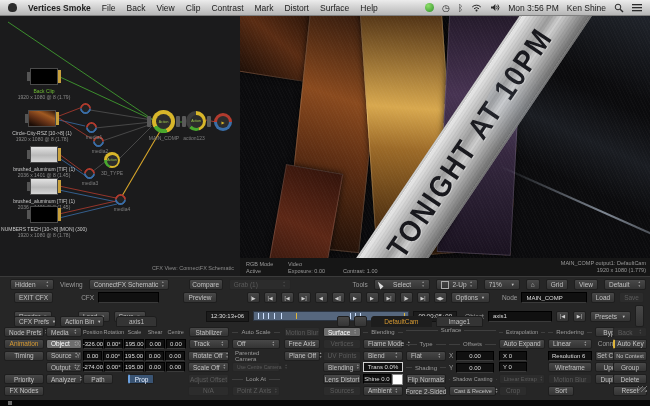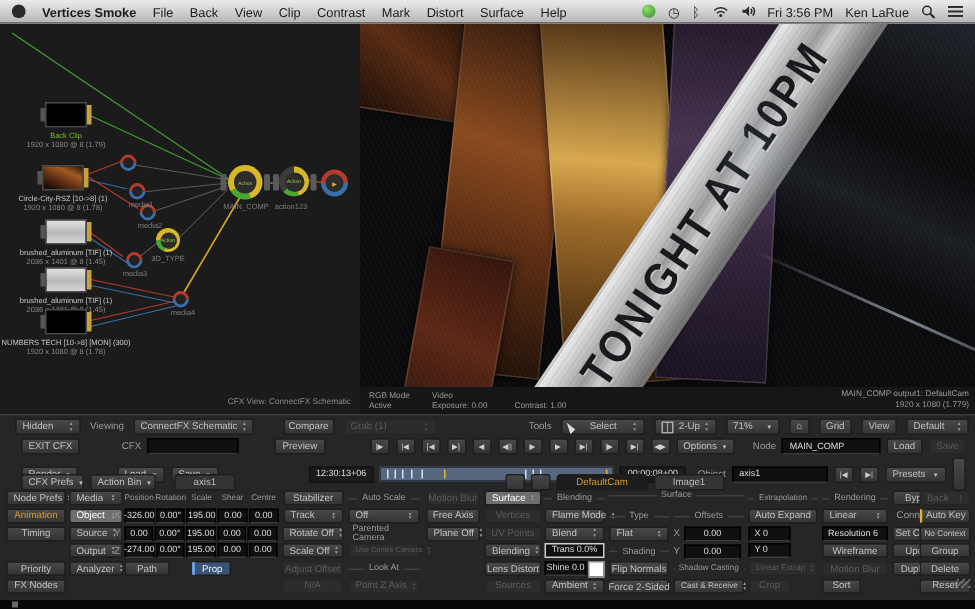--- a/index.html
+++ b/index.html
@@ -110,22 +110,22 @@
     <span class="sym">ᛒ</span>
     <svg class="icon" width="11" height="9">
         <path d="M1.2 4 A6 6 0 0 1 9.8 4" stroke="#2a2a2a" fill="none"></path>
         <path d="M3 5.8 A3.5 3.5 0 0 1 8 5.8" stroke="#2a2a2a" fill="none"></path>
         <circle cx="5.5" cy="7.4" r="1" fill="#2a2a2a"></circle>
       </svg>
     <svg class="icon" width="10" height="9">
         <path d="M1 3.5 h2 l2.4-2.4 v6.8 L3 5.5 H1 z" fill="#2a2a2a"></path>
         <path d="M6.6 2.8 A3 3 0 0 1 6.6 6.2 M7.8 1.6 A4.6 4.6 0 0 1 7.8 7.4" stroke="#2a2a2a" fill="none"></path>
       </svg>
-    <span>Fri 3:56 PM</span>
-    <span>Ken LaRue</span>
+    <span>Mon 3:56 PM</span>
+    <span>Ken Shine</span>
     <svg class="icon" width="10" height="10">
         <circle cx="4" cy="4" r="2.8" stroke="#2a2a2a" fill="none"></circle>
         <line x1="6.2" y1="6.2" x2="9" y2="9" stroke="#2a2a2a" stroke-width="1.4"></line>
       </svg>
     <svg class="icon" width="10" height="9">
         <rect x="0" y="1" width="10" height="1.3" fill="#2a2a2a"></rect>
         <rect x="0" y="4" width="10" height="1.3" fill="#2a2a2a"></rect>
         <rect x="0" y="7" width="10" height="1.3" fill="#2a2a2a"></rect>
       </svg>
   </span>

